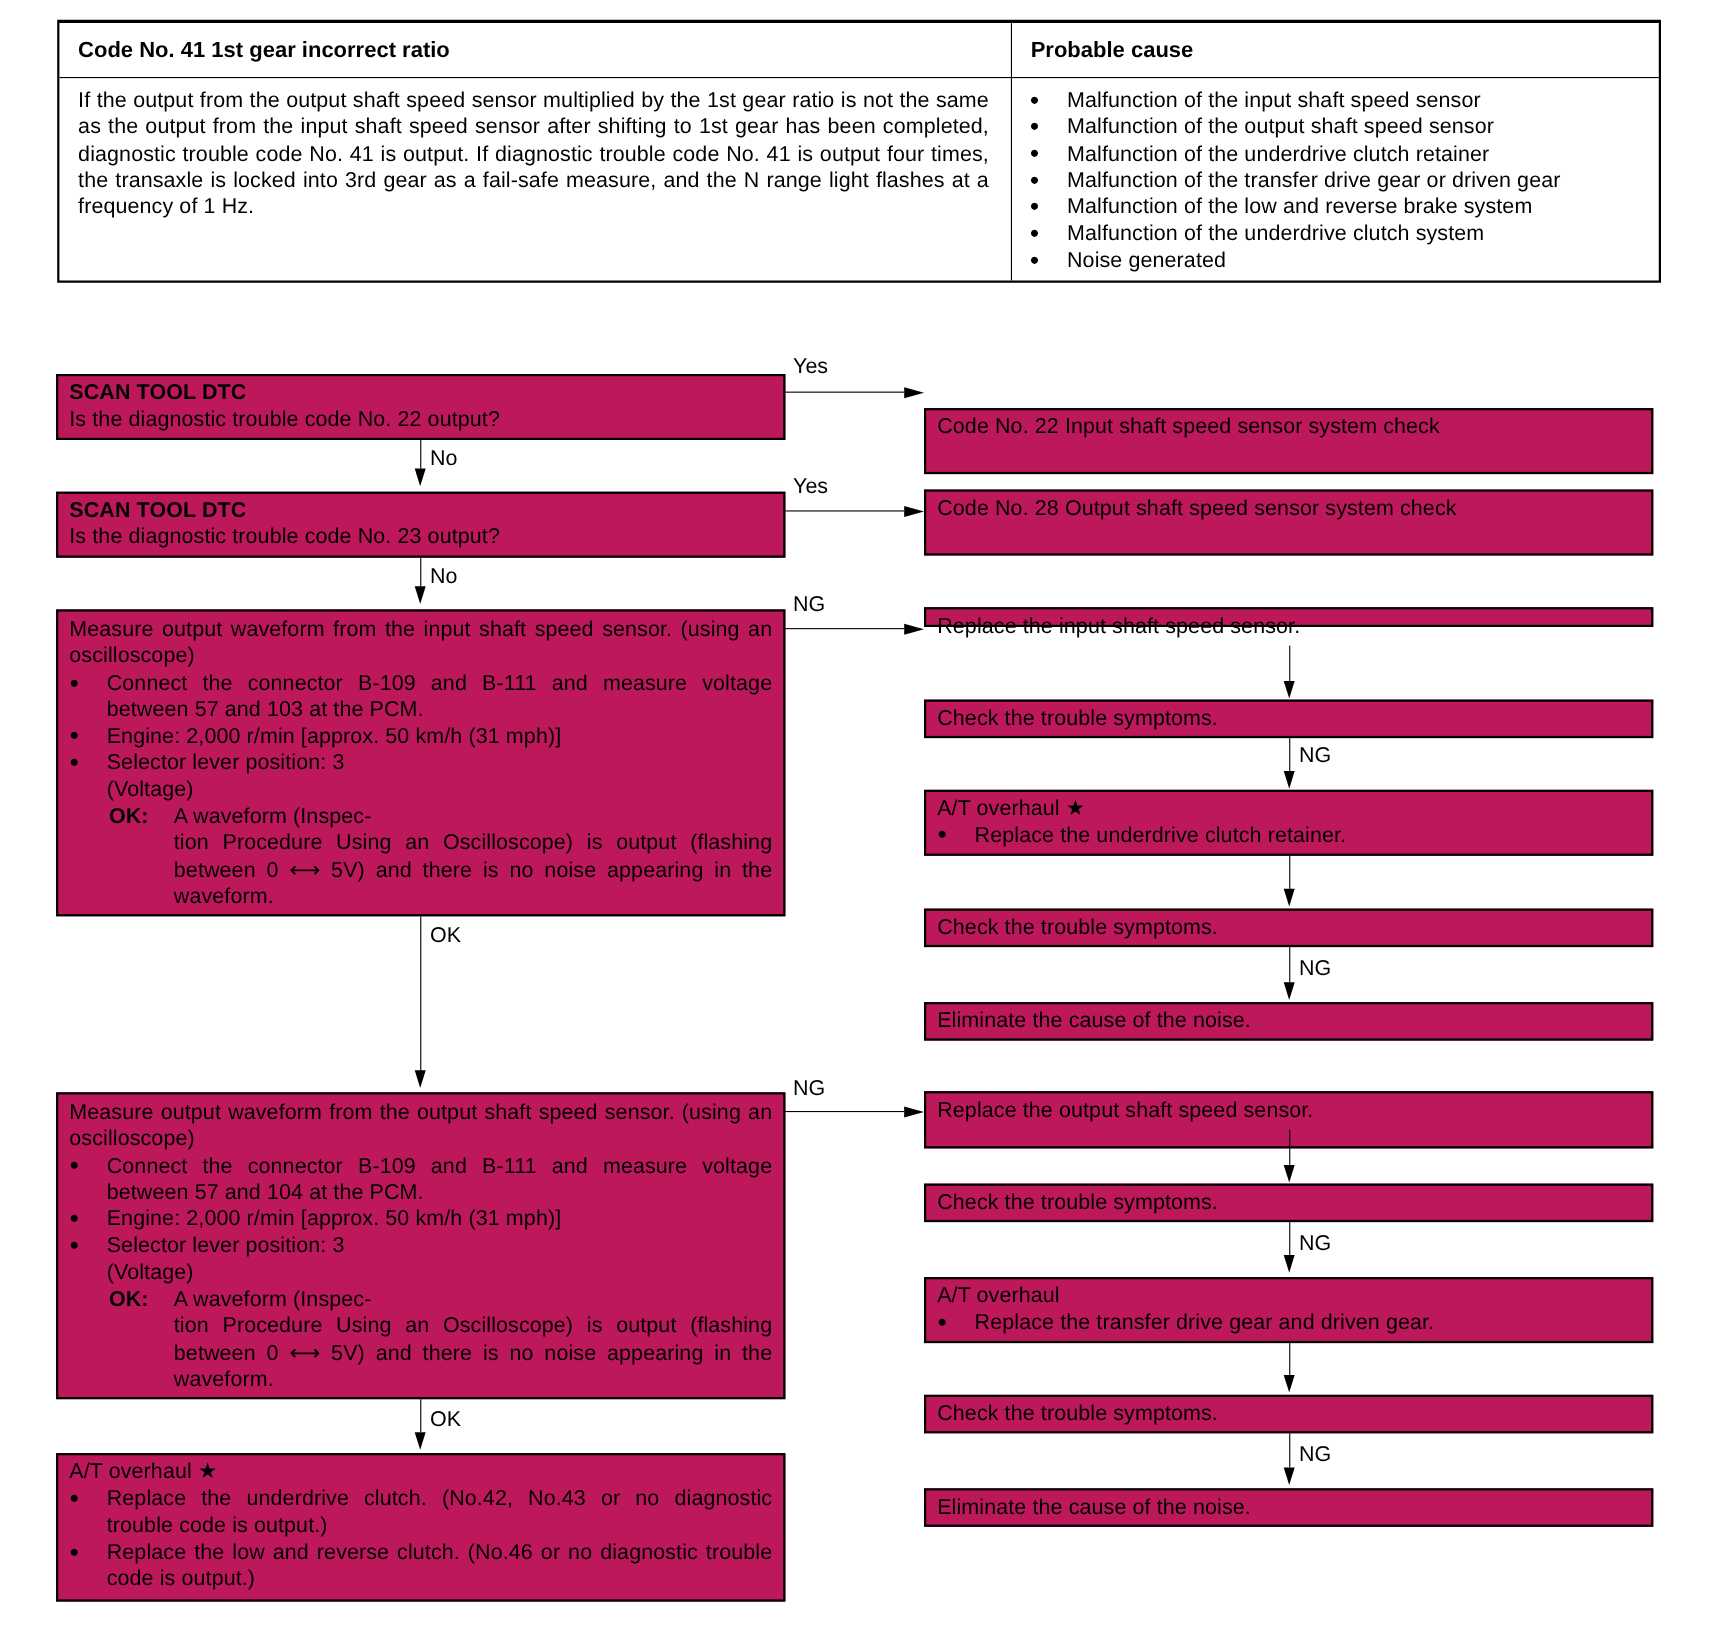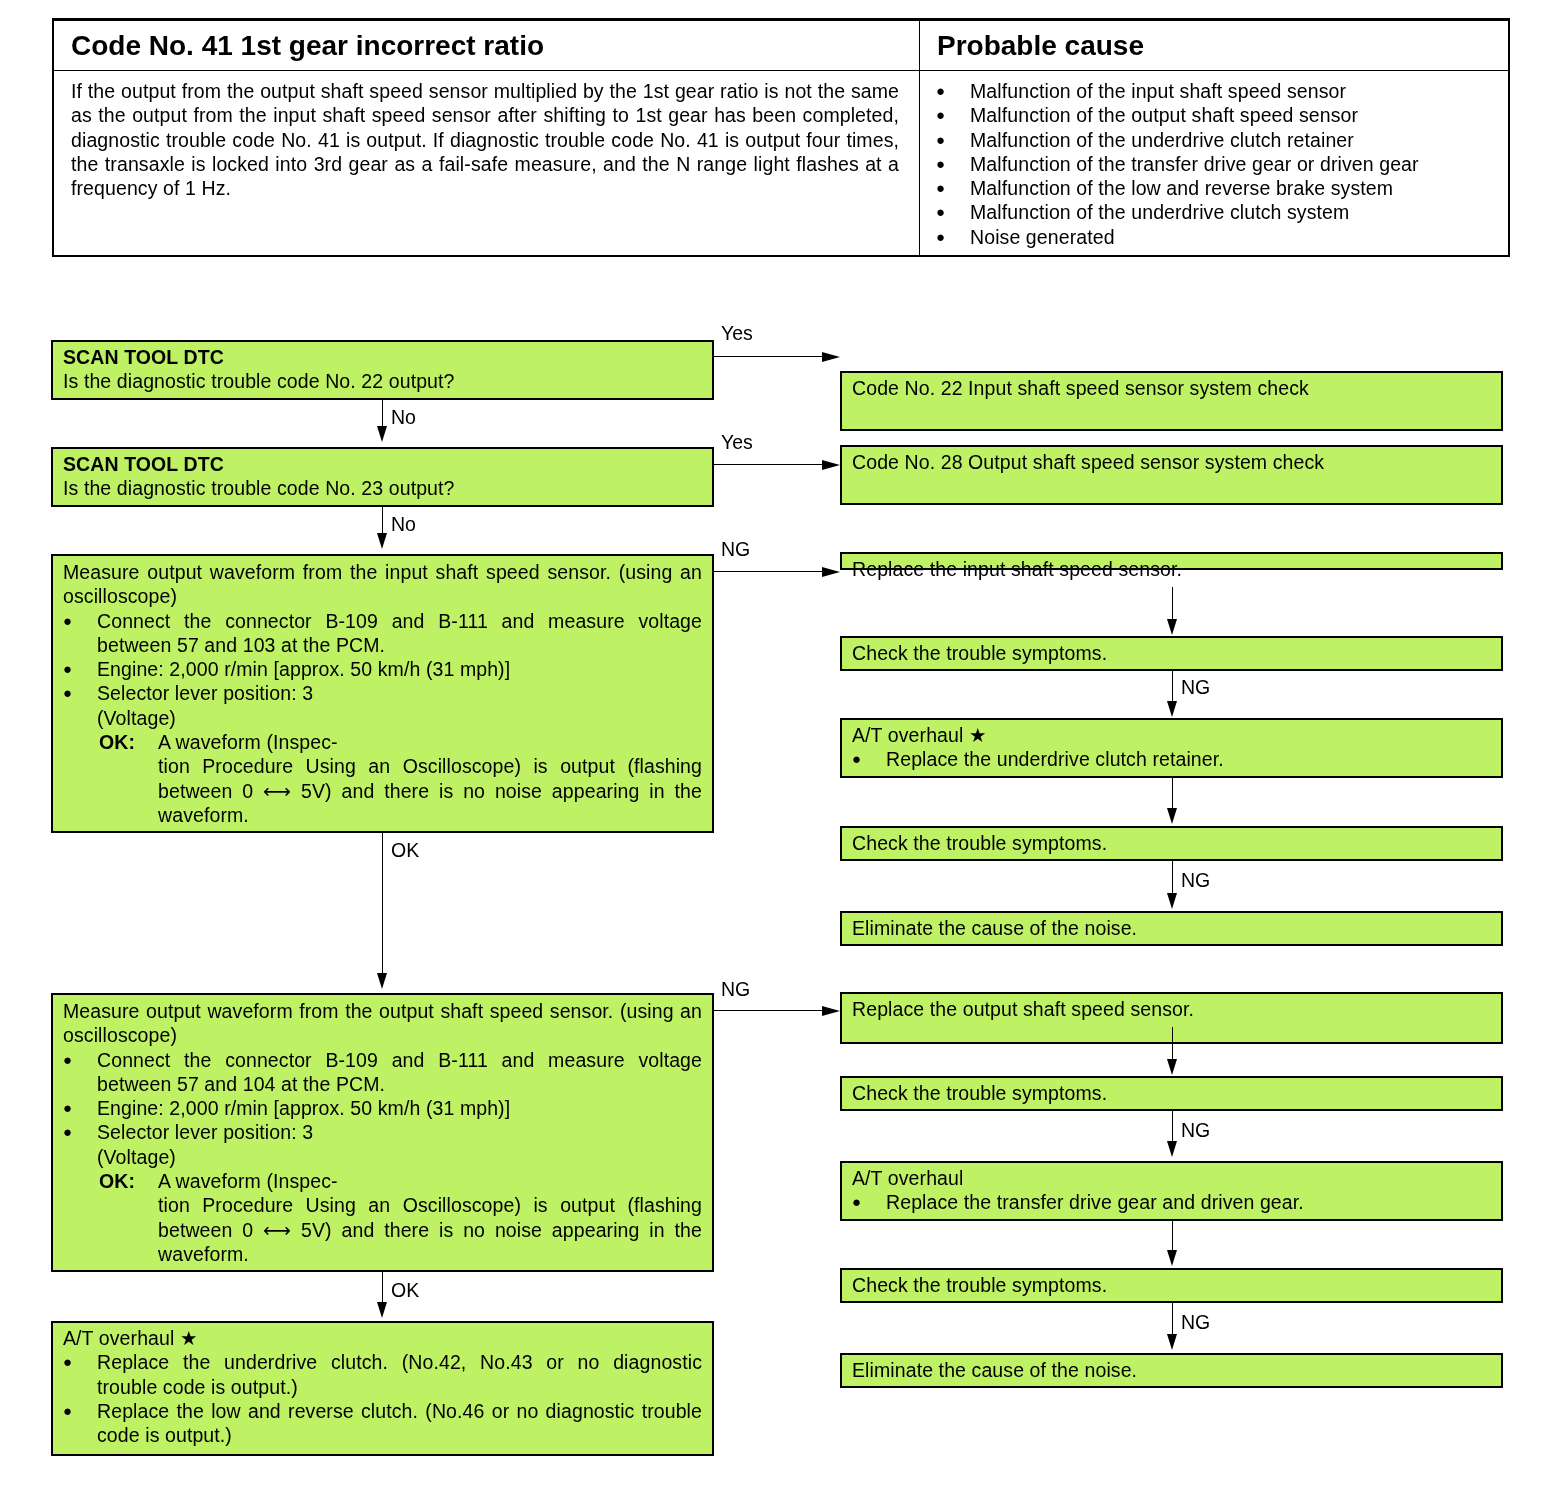--- a/index.html
+++ b/index.html
@@ -1,24 +1,24 @@
 <!DOCTYPE html>
 <html><head>
 <meta charset="utf-8">
 <style>
   html, body { margin:0; padding:0; background:#fff; }
   body { width:1568px; height:1498px; position:relative; font-family:"Liberation Sans", sans-serif; color:#000; overflow:hidden; }
-  .box { position:absolute; border:2px solid #000; box-sizing:border-box; background:#bef264; }
+  .box { position:absolute; border:2px solid #000; box-sizing:border-box; background:#be185d; }
   .txt { font-size:19.5px; line-height:24.3px; letter-spacing:0.1px; }
   .justify { text-align:justify; }
   .bold { font-weight:bold; }
 
   
   .table { position:absolute; left:52px; top:18px; width:1458px; height:239px; border:2px solid #000; border-top:3px solid #000; box-sizing:border-box; }
-  .th { position:absolute; top:0; height:50px; border-bottom:1.5px solid #000; box-sizing:border-box; font-weight:bold; font-size:28px; line-height:50px; padding-left:17px; }
+  .th { position:absolute; top:0; height:50px; border-bottom:1.5px solid #000; box-sizing:border-box; font-weight:bold; font-size:20px; line-height:50px; padding-left:17px; }
   .vdiv { position:absolute; left:865px; top:0; bottom:0; width:0; border-left:1.5px solid #000; }
   .cell { position:absolute; top:58px; }
   ul.bul { list-style:none; margin:0; padding:0; }
   ul.bul li { position:relative; padding-left:34px; }
   ul.bul li::before { content:"\25CF"; position:absolute; left:0; top:0; font-size:15px; }
 
   .line-v { position:absolute; width:0; border-left:1.6px solid #000; }
   .line-h { position:absolute; height:0; border-top:1.6px solid #000; }
   .arrow-down { position:absolute; width:0; height:0; border-left:5px solid transparent; border-right:5px solid transparent; border-top:16px solid #000; }
   .arrow-right { position:absolute; width:0; height:0; border-top:5px solid transparent; border-bottom:5px solid transparent; border-left:18px solid #000; }

